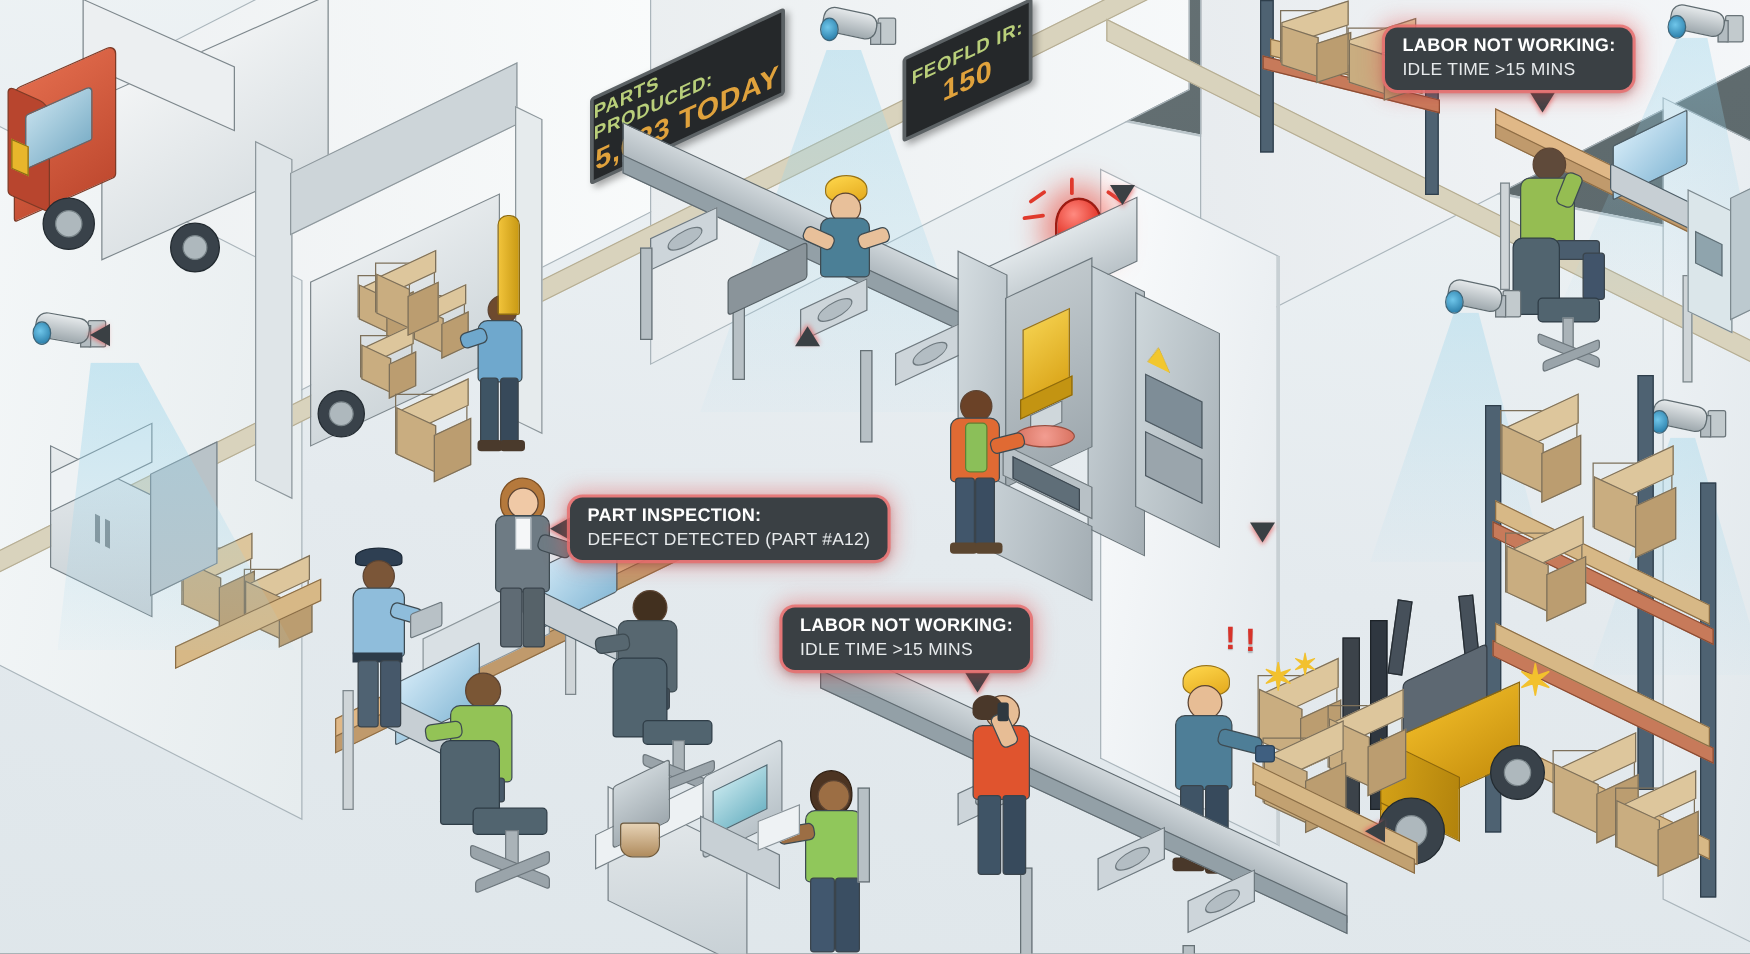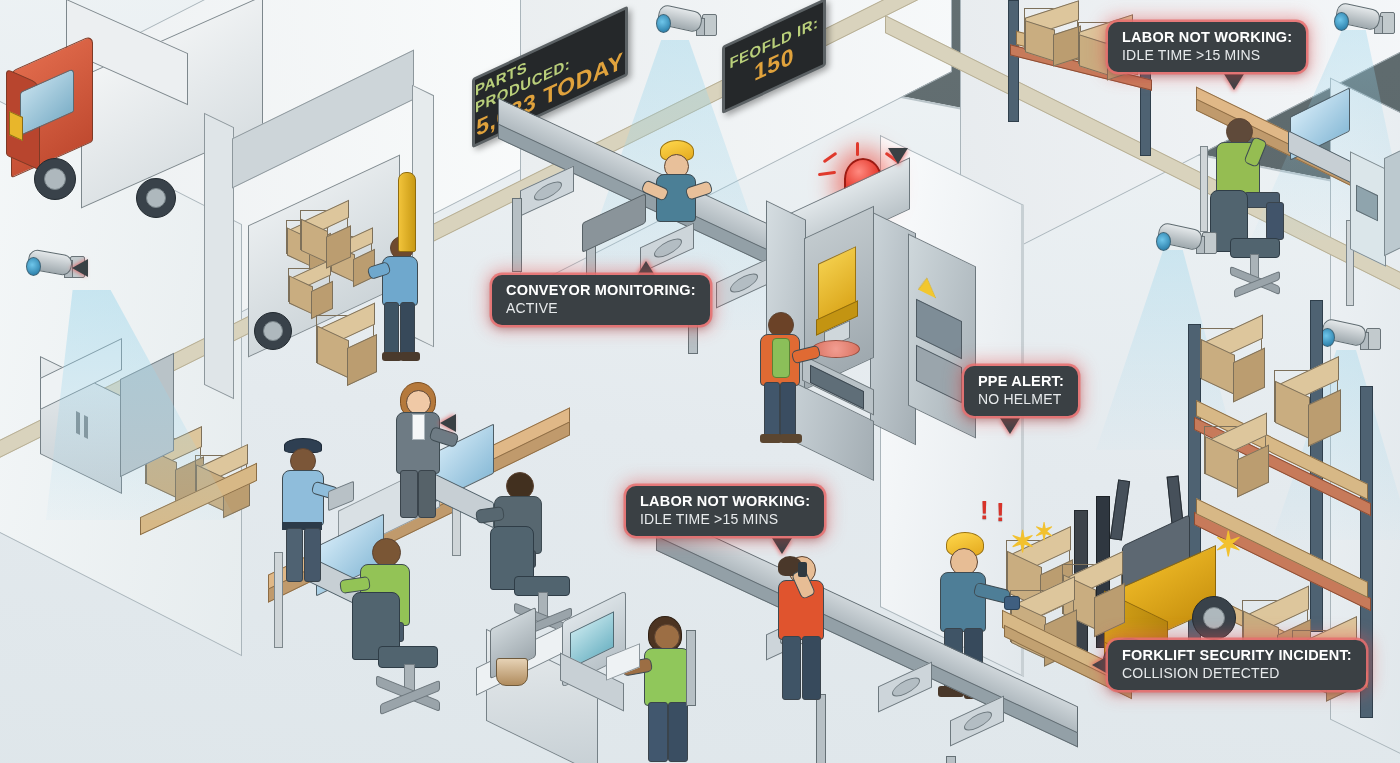--- a/index.html
+++ b/index.html
@@ -685,47 +685,39 @@
     <div class="torso" style="left:6px;top:24px;width:44px;height:58px;background:#e0542e;"></div>
     <div class="arm2" style="left:24px;top:14px;width:13px;height:26px;background:#e7bd95;transform:rotate(-24deg);"></div>
     <div style="position:absolute;left:26px;top:6px;width:9px;height:15px;background:#2f3940;
         border-radius:2px;"></div>
     <div class="leg" style="left:10px;top:80px;width:17px;height:62px;background:#3f5466;"></div>
     <div class="leg" style="left:30px;top:80px;width:17px;height:62px;background:#374a5c;"></div>
   </div>
 
   <div class="tail tail-l" style="left:72px;top:259px;"></div>
 
-  <div class="callout" style="left:492px;top:275px;">
-    <div class="t1">CONVEYOR MONITORING:</div>
-    <div class="t2">ACTIVE</div>
-  </div>
   <div class="tail tail-u" style="left:636px;top:261px;"></div>
 
   <div class="tail tail-d" style="left:888px;top:148px;"></div>
 
   <div class="callout" style="left:1108px;top:22px;">
     <div class="t1">LABOR NOT WORKING:</div>
     <div class="t2">IDLE TIME &gt;15 MINS</div>
   </div>
   <div class="tail tail-d" style="left:1224px;top:74px;"></div>
 
+  <div class="callout" style="left:456px;top:398px;">
+    <div class="t1">PART INSPECTION:</div>
+    <div class="t2">DEFECT DETECTED (PART #A12)</div>
+  </div>
   <div class="tail tail-l" style="left:440px;top:414px;"></div>
 
   <div class="callout" style="left:626px;top:486px;">
     <div class="t1">LABOR NOT WORKING:</div>
     <div class="t2">IDLE TIME &gt;15 MINS</div>
   </div>
   <div class="tail tail-d" style="left:772px;top:538px;"></div>
 
-  <div class="callout" style="left:964px;top:366px;">
-    <div class="t1">PPE ALERT:</div>
-    <div class="t2">NO HELMET</div>
-  </div>
   <div class="tail tail-d" style="left:1000px;top:418px;"></div>
 
-  <div class="callout" style="left:1108px;top:640px;">
-    <div class="t1">FORKLIFT SECURITY INCIDENT:</div>
-    <div class="t2">COLLISION DETECTED</div>
-  </div>
   <div class="tail tail-l" style="left:1092px;top:656px;"></div>
 
 </div>
 
 </body></html>

